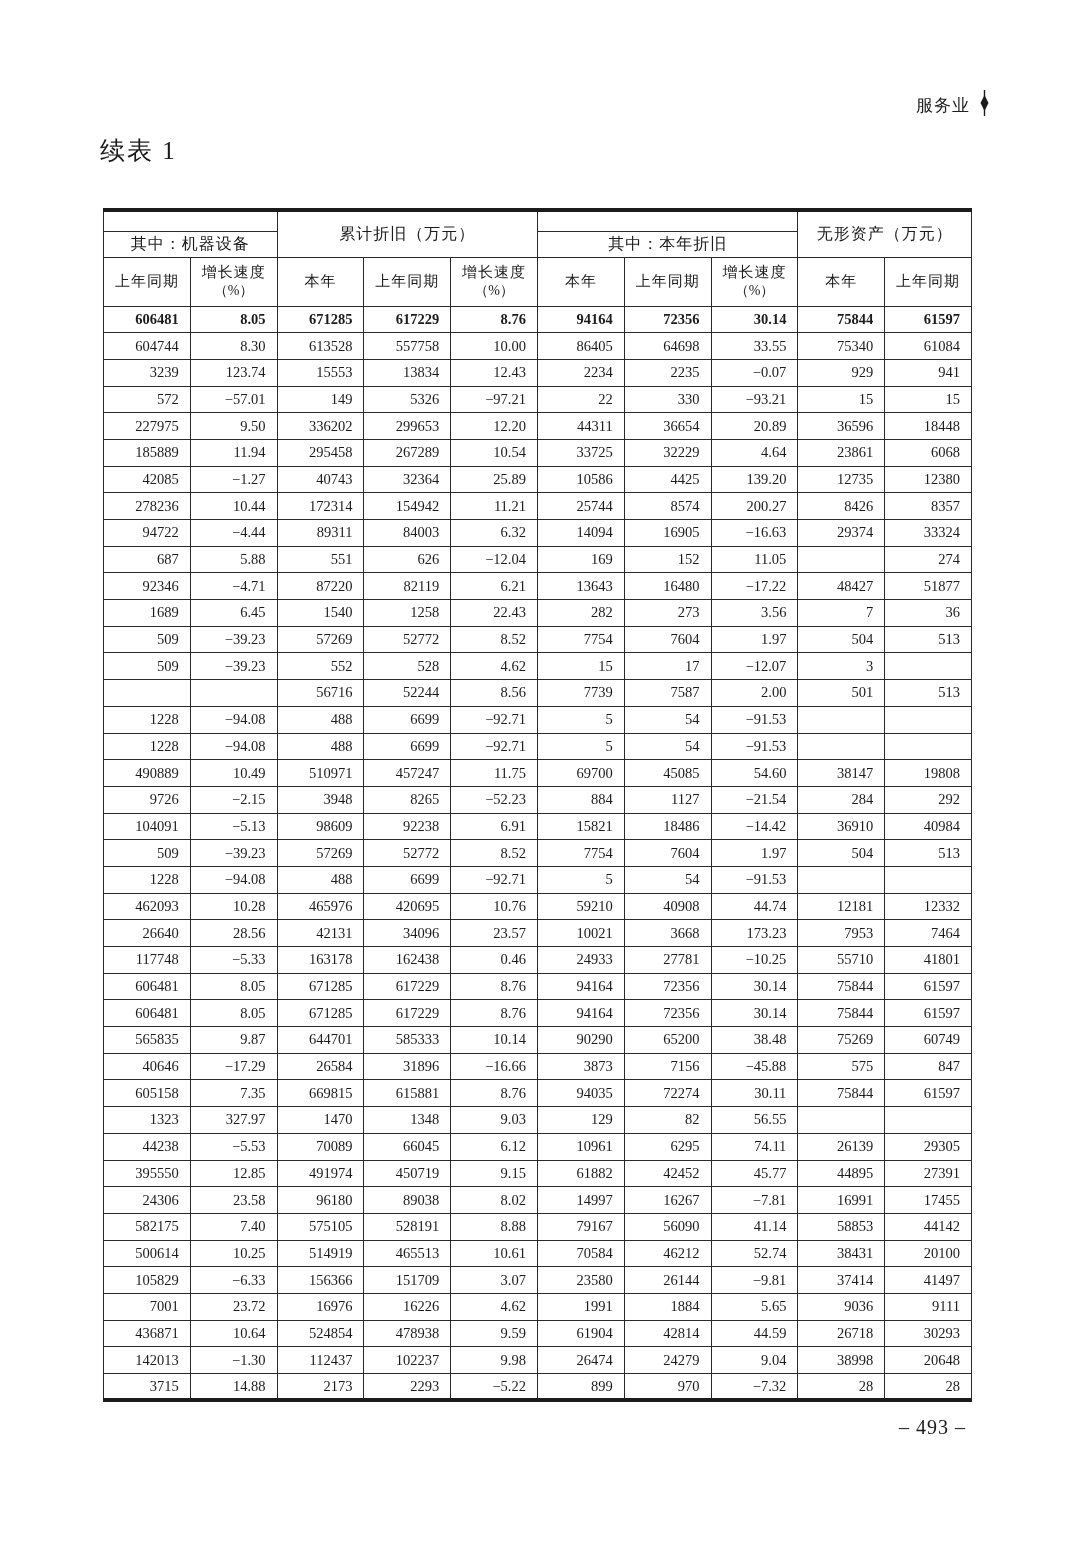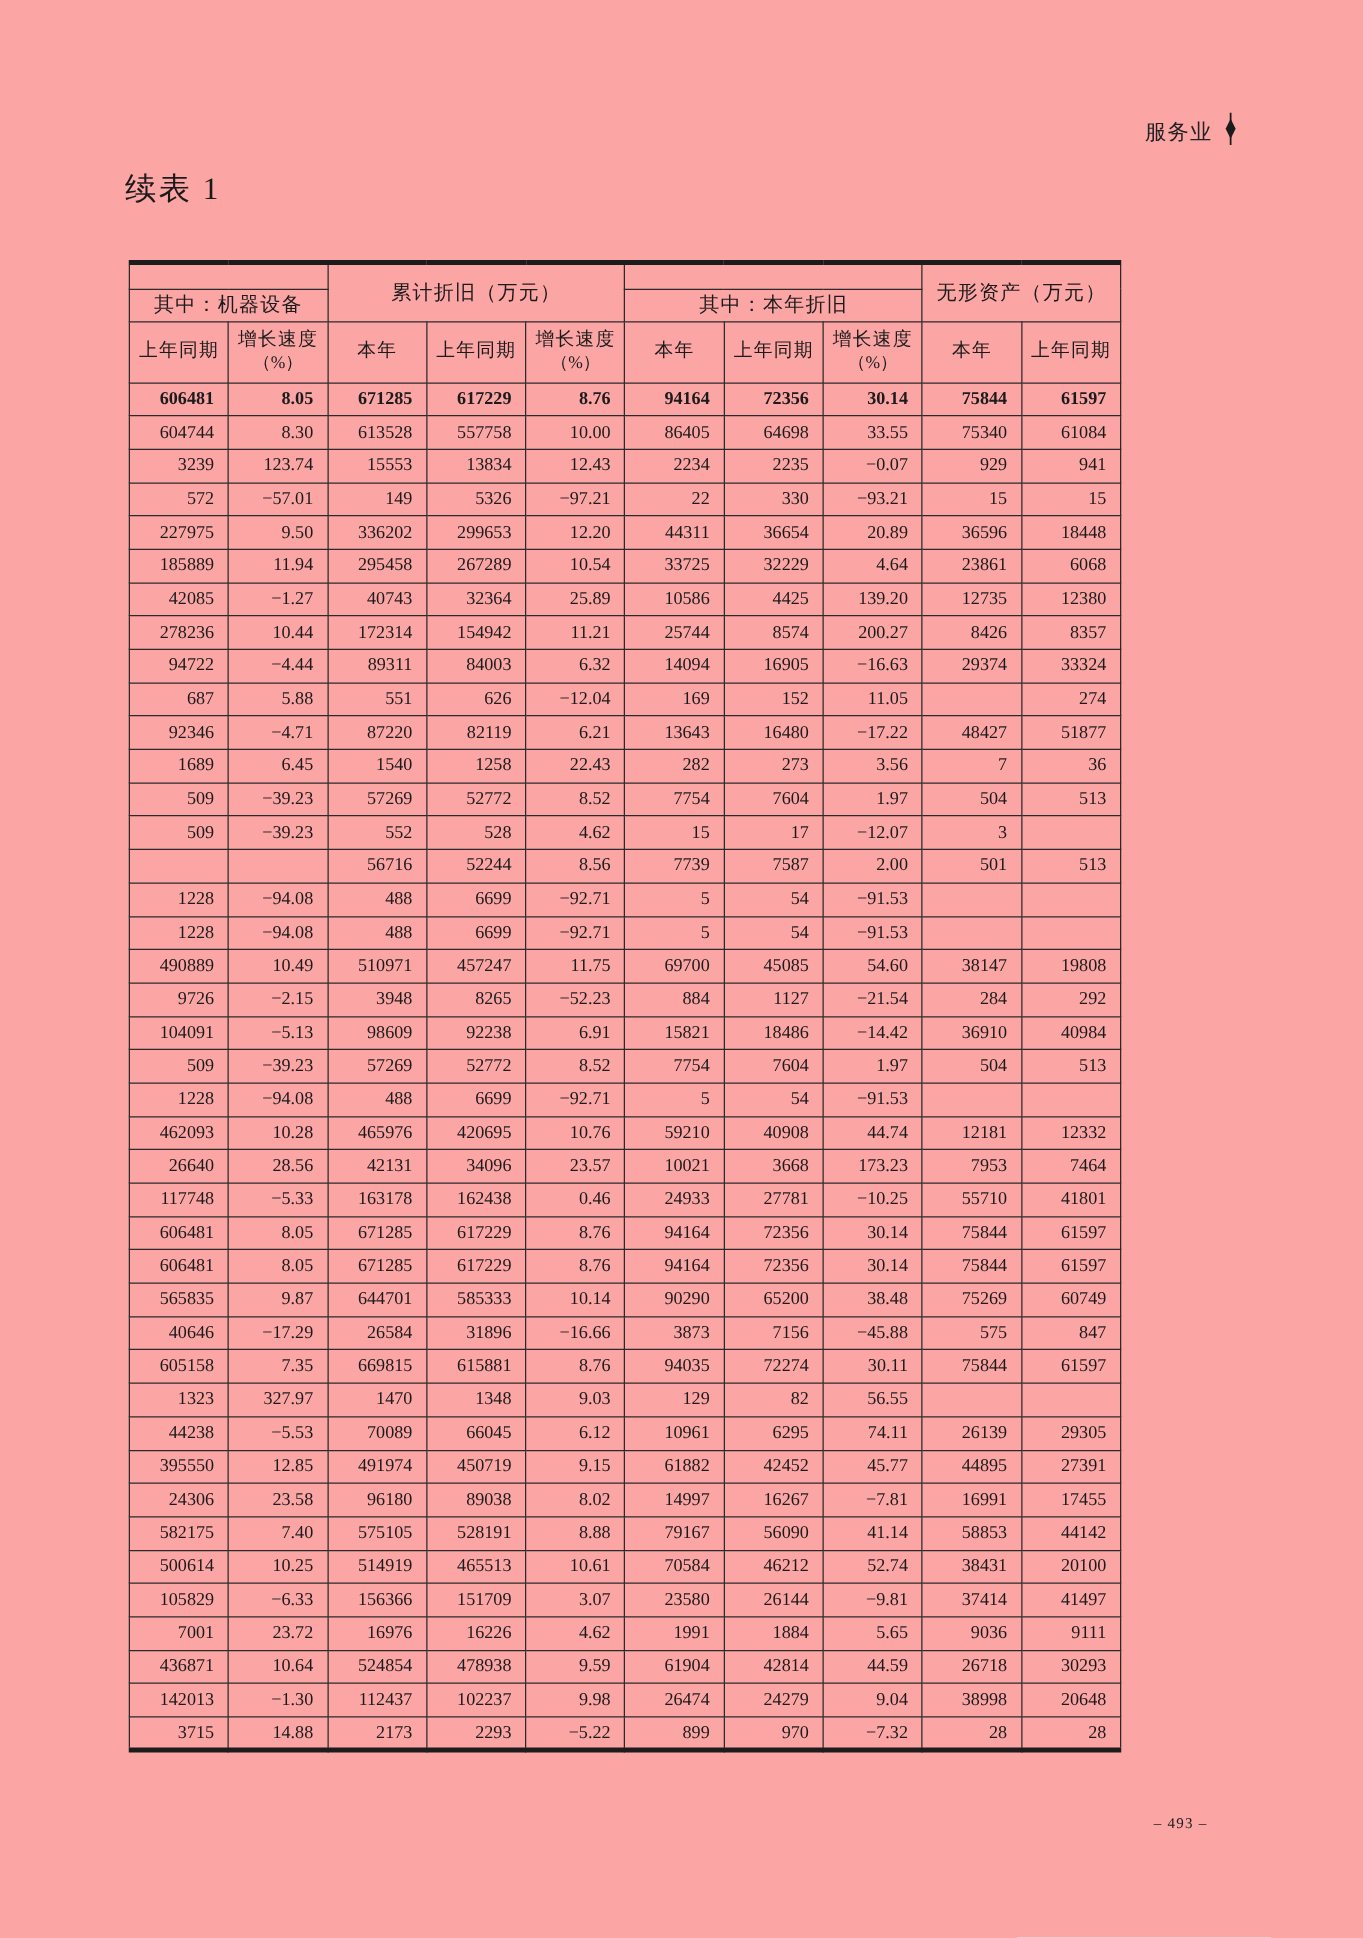--- a/index.html
+++ b/index.html
@@ -1,21 +1,21 @@
 <!DOCTYPE html>
 <html><head>
 <meta charset="utf-8">
 <style>
   html, body { margin: 0; padding: 0; background: #e8e8e8; }
   .page {
     position: relative;
     width: 1090px;
     height: 1550px;
     margin: 0 auto;
-    background: #fca5a5;
+    background: #ffffff;
     font-family: "Liberation Serif", "DejaVu Serif", serif;
     color: #1b1b1b;
     overflow: hidden;
   }
   .running-header {
     position: absolute;
     top: 90px;
     right: 100px;
     display: flex;
     align-items: center;
@@ -29,21 +29,21 @@
     left: 100px;
     top: 134px;
     font-size: 25px;
     letter-spacing: 2px;
     color: #1a1a1a;
   }
   .table-wrap {
     position: absolute;
     left: 103px;
     top: 208px;
-    width: 794px;
+    width: 869px;
   }
   table.stat {
     width: 100%;
     table-layout: fixed;
     border-collapse: collapse;
     border-top: 4px solid #1c1c1c;
     border-bottom: 4px solid #1c1c1c;
     border-left: 1px solid #2a2a2a;
     border-right: 1px solid #2a2a2a;
   }
@@ -82,24 +82,23 @@
     padding: 0 11px 0 0;
     font-size: 14.5px;
     color: #1b1b1b;
     white-space: nowrap;
   }
   tbody.data tr.bold-row td { font-weight: bold; }
   .page-number {
     position: absolute;
     top: 1416px;
     right: 124px;
-    font-size: 12px;
+    font-size: 20px;
     letter-spacing: 1px;
     color: #1b1b1b;
-    margin-top: 35px;
   }
   .ornament { display: inline-block; }
 </style>
 </head>
 <body>
 
 <div class="page">
 
   <div class="running-header">
     <span>服务业</span>

